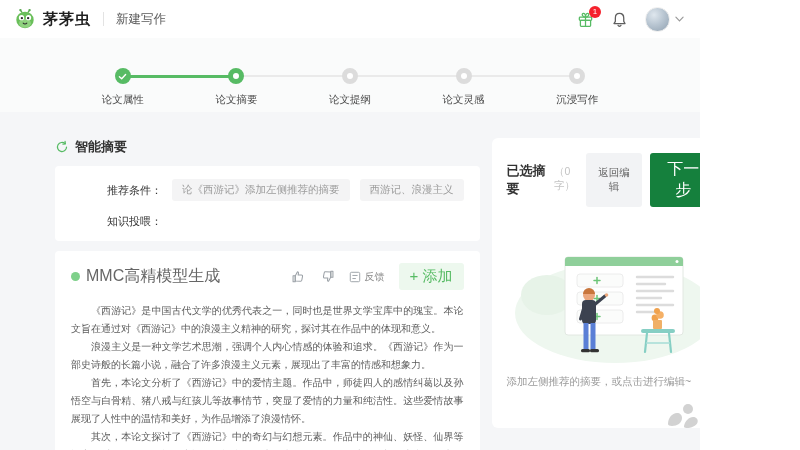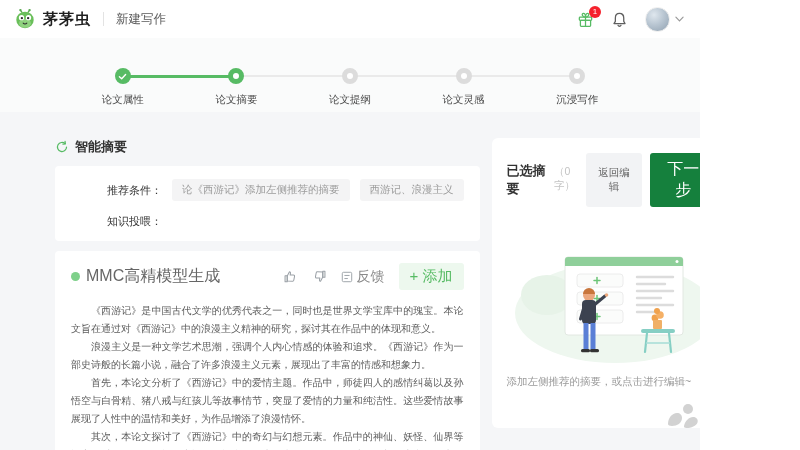--- a/index.html
+++ b/index.html
@@ -42,21 +42,21 @@
   .cond-row + .cond-row { margin-top:13px; }
   .cond-label { font-size:11px; color:#333; white-space:nowrap;margin-left:36px; }
   .tag { background:#f4f4f5; color:#9c9c9c; font-size:10.5px; padding:4px 10px; border-radius:3px; white-space:nowrap; }
   .result-card { margin-top:10px; padding:12px 16px 20px; min-height:220px; }
   .result-header { display:flex; align-items:center; justify-content:space-between; }
   .source { display:flex; align-items:center; gap:6px; }
   .source-dot { width:9px; height:9px; border-radius:50%; background:#7ed08a; }
   .source-label { font-size:16px; color:#666; }
   .actions { display:flex; align-items:center; gap:14px; }
   .icon-btn { width:15px; height:15px; cursor:pointer; }
-  .feedback-btn { display:flex; align-items:center; gap:4px; font-size:14px; color:#8a8a8a; cursor:pointer; }
+  .feedback-btn { display:flex; align-items:center; gap:4px; font-size:10px; color:#8a8a8a; cursor:pointer; }
   .add-btn { background:#edf8ee; color:#57bb64; font-size:15px; padding:4px 11px; border-radius:3px; cursor:pointer; border:none; font-family:inherit; }
   .paras { margin-top:12px; }
   .paras p { font-size:10px; color:#5c5c5c; line-height:18px; text-indent:2em; text-align:justify; }
 
   
   .right-col { width:258px; }
   .right-card { background:#fff; border-radius:6px; padding:15px 15px 0; height:290px; position:relative; }
   .rheader { display:flex; align-items:center; justify-content:space-between; }
   .rtitle-wrap { display:flex; align-items:baseline; gap:3px; }
   .rtitle { font-size:13px; font-weight:bold; color:#333; }

